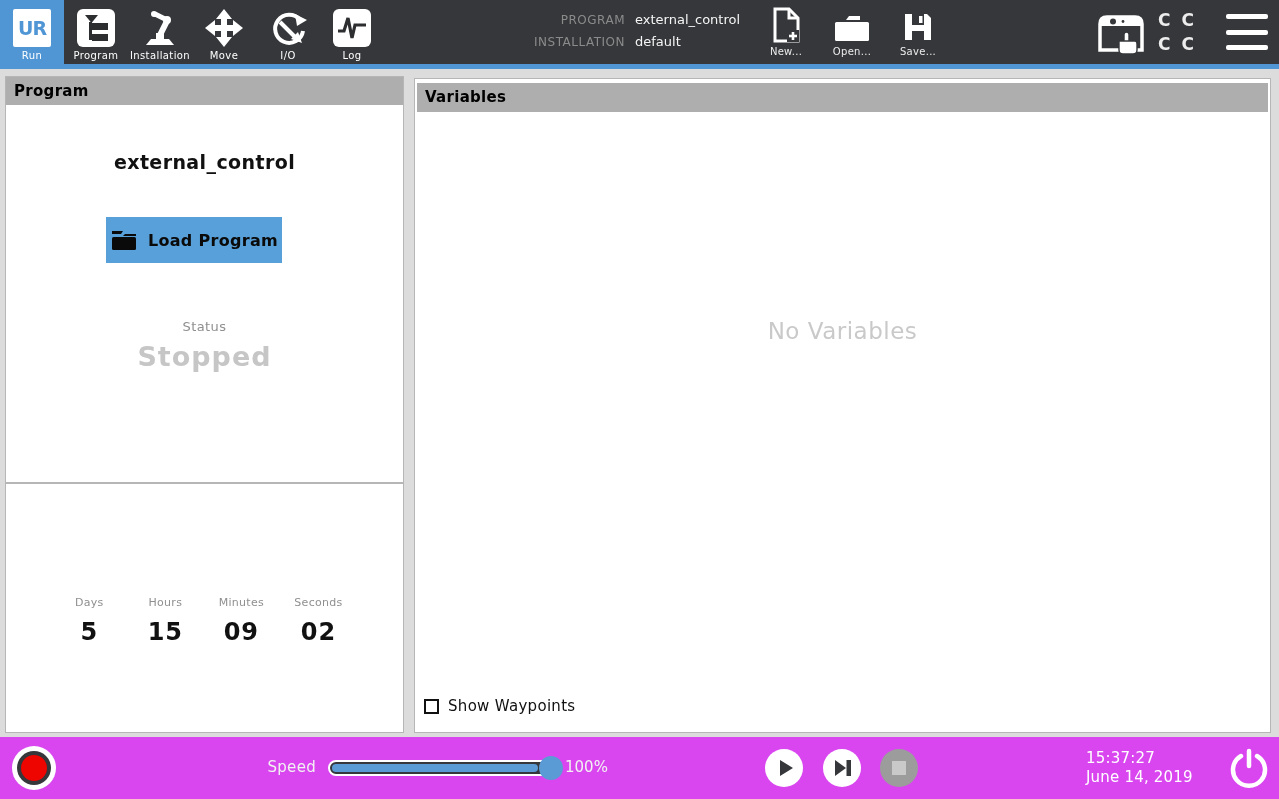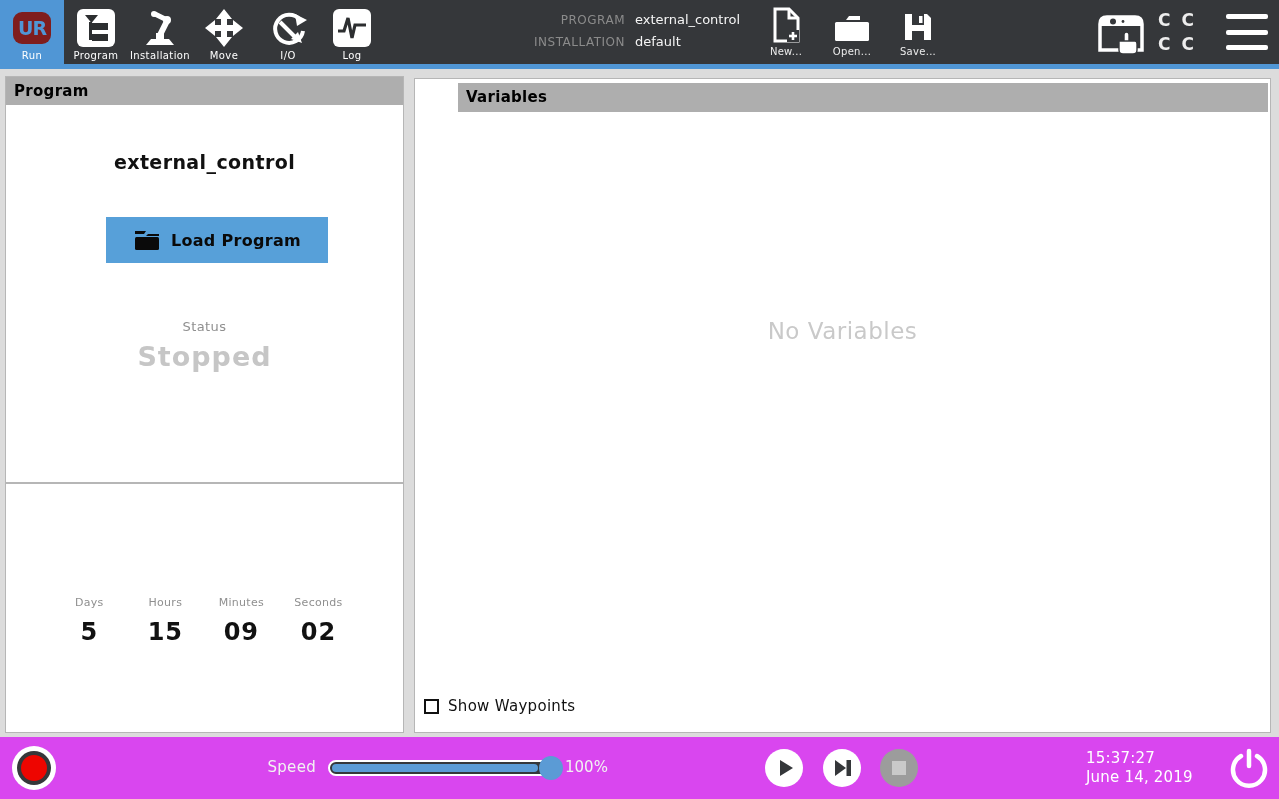--- a/index.html
+++ b/index.html
@@ -9,21 +9,21 @@
 
   
   .topbar { position:absolute; top:0; left:0; width:1279px; height:69px;
             background:#35373a; border-bottom:5px solid #5096d5; }
   .tabs { position:absolute; left:0; top:0; height:64px; display:flex; }
   .tab { width:64px; height:64px; display:flex; flex-direction:column; align-items:center;
          justify-content:flex-end; padding-bottom:3px; cursor:pointer; }
   .tab.active { background:#5096d5; }
   .tab .ticon { height:44px; display:flex; align-items:center; justify-content:center; }
   .tab .tlabel { font-size:10px; color:#fff; letter-spacing:0.4px; }
-  .ur-logo { width:38px; height:32px; background:#7f1d1d; border-radius:9px; display:flex;
+  .ur-logo { width:38px; height:38px; background:#ffffff; border-radius:2px; display:flex;
              align-items:center; justify-content:center; color:#5096d5; font-weight:bold;
              font-size:19px; letter-spacing:-1px; }
 
   .prog-info { position:absolute; left:498px; top:12px; display:grid;
                grid-template-columns:127px auto; column-gap:10px; row-gap:6px; }
   .prog-info .lab { text-align:right; color:#8b8b8b; font-size:12px; letter-spacing:0.5px; line-height:16px; }
   .prog-info .val { color:#f5f5f5; font-size:13px; line-height:16px; }
 
   .file-actions { position:absolute; left:757px; top:9px; display:flex; gap:8px; }
   .file-action { width:58px; display:flex; flex-direction:column; align-items:center; gap:3px; cursor:pointer; }
@@ -36,26 +36,26 @@
   .hamburger { position:absolute; left:1226px; top:14px; width:42px; height:36px; cursor:pointer;
                display:flex; flex-direction:column; justify-content:space-between; }
   .hamburger .bar { height:5px; background:#fff; border-radius:2px; }
 
   
   .panel { position:absolute; background:#fff; border:1px solid #b6b6b6; }
   .panel-header { height:28px; background:#aeaeae; color:#000; font-size:15px; font-weight:bold;
                   line-height:28px; padding-left:8px; letter-spacing:0.3px; }
   .panel-program { left:5px; top:76px; width:399px; height:407px; }
   .panel-age { left:5px; top:483px; width:399px; height:250px; }
-  .panel-vars { left:414px; top:78px; width:857px; height:655px;padding-left:41px; }
+  .panel-vars { left:414px; top:78px; width:857px; height:655px; }
   .vars-header { margin:4px 2px 0 2px; height:29px; line-height:29px; }
 
   .prog-name { position:absolute; top:74px; left:0; right:0; text-align:center;
                font-size:19px; font-weight:bold; color:#111; letter-spacing:0.4px; }
-  .load-btn { position:absolute; top:140px; left:100px; width:222px; height:46px; background:#57a0d9;
+  .load-btn { position:absolute; top:140px; left:100px; width:176px; height:46px; background:#57a0d9;
               display:flex; align-items:center; justify-content:center; gap:10px; cursor:pointer;
               color:#0a0a0a; font-size:16px; font-weight:600; letter-spacing:0.3px; }
   .status-label { position:absolute; top:242px; left:0; right:0; text-align:center;
                   color:#8f8f8f; font-size:13px; letter-spacing:0.4px; }
   .status-value { position:absolute; top:264px; left:0; right:0; text-align:center;
                   color:#c6c6c6; font-size:27px; font-weight:bold; letter-spacing:1px; }
 
   .age-row { position:absolute; top:112px; left:0; right:0; display:flex; justify-content:center; gap:30px; }
   .age-unit { min-width:46px; text-align:center; }
   .age-unit .alabel { font-size:11px; color:#8f8f8f; letter-spacing:0.3px; }

